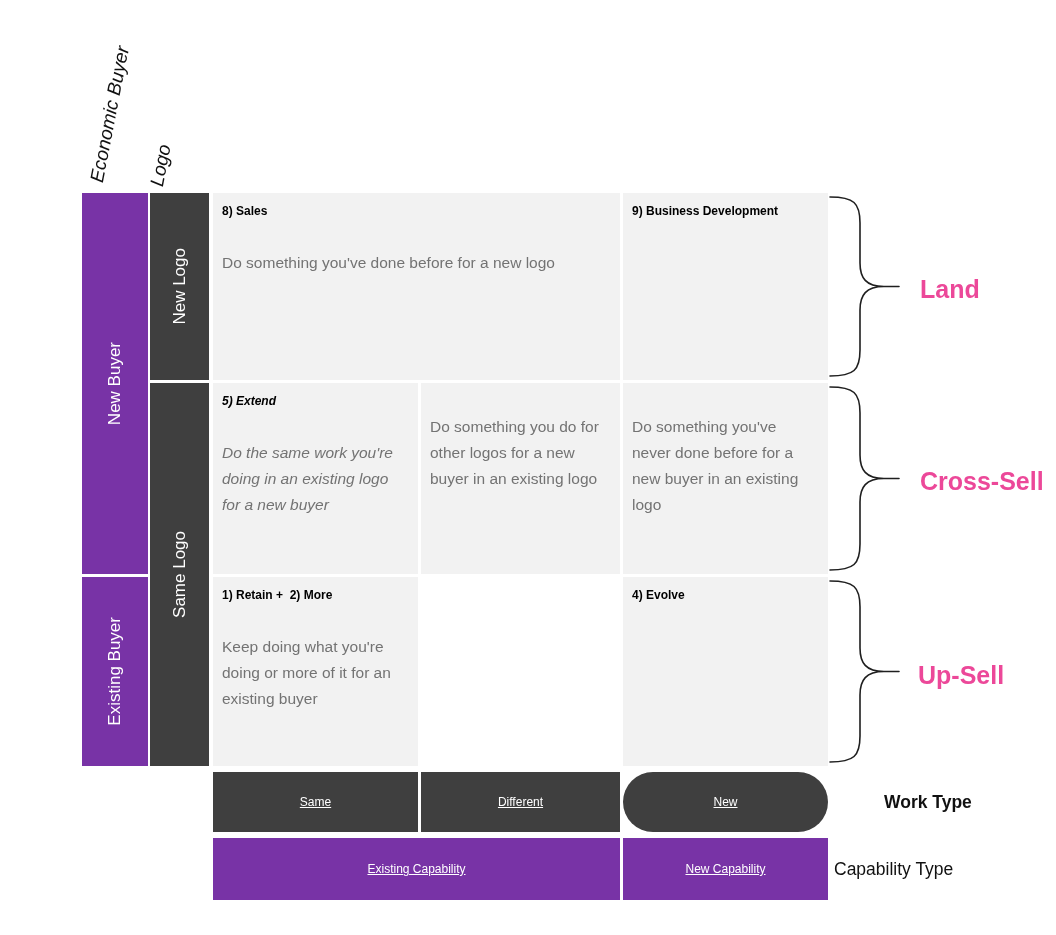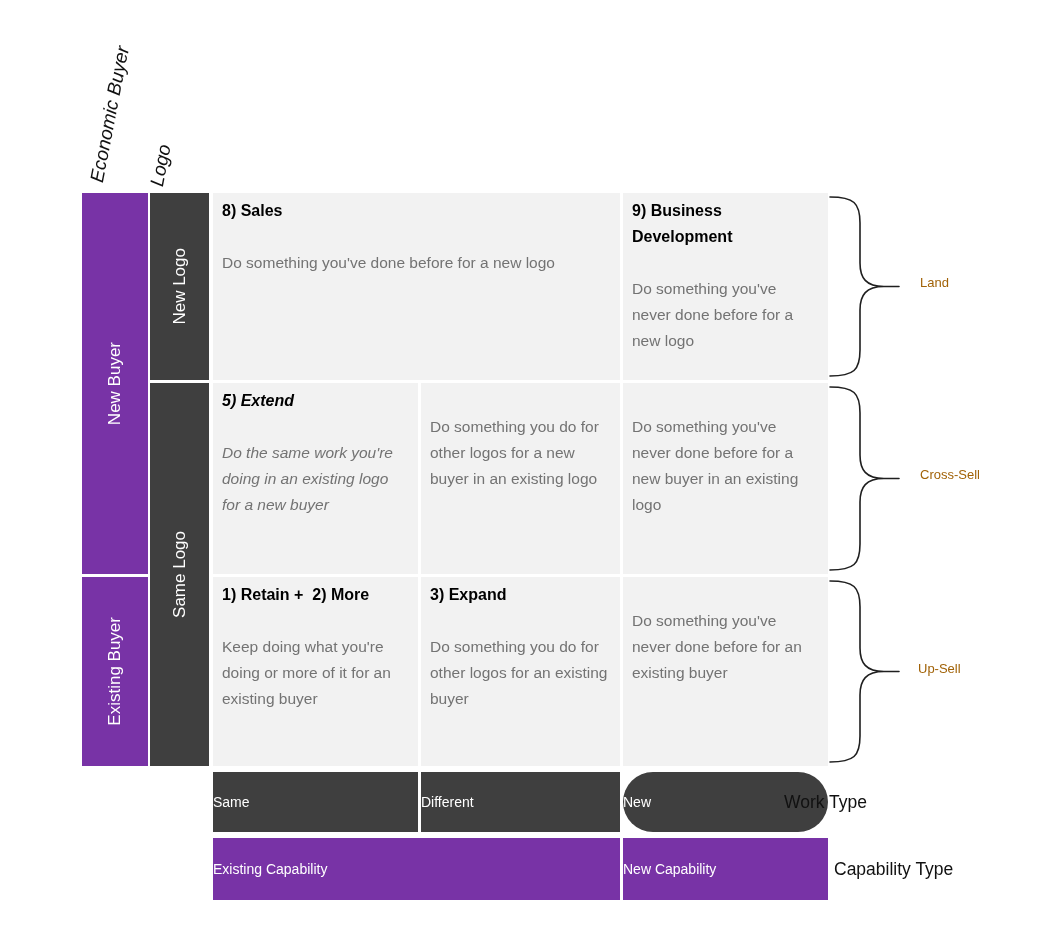--- a/index.html
+++ b/index.html
@@ -44,41 +44,43 @@
 
   
   .cell {
     position: absolute;
     box-sizing: border-box;
     background: #F2F2F2;
     padding: 5px 10px 5px 9px;
   }
   .cell-title {
     font-weight: 700;
-    font-size: 16px;
+    font-size: 12px;
     line-height: 26px;
     color: #000000;
     white-space: pre-wrap;
   }
   .cell-desc {
     font-size: 15.5px;
     line-height: 26px;
     margin-top: 26px;
     color: #737373;
   }
   .cell-desc.narrow { max-width: 350px; }
 
   
   .axis-cell {
     position: absolute;
     box-sizing: border-box;
     display: flex;
     align-items: center;
+    justify-content: center;
     color: #ffffff;
-    font-size: 14px;
+    font-size: 12px;
+    text-decoration: underline;
   }
   .axis-cell.dark   { background: #3F3F3F; }
   .axis-cell.purple { background: #7833A6; }
 
   .axis-caption {
     position: absolute;
     display: flex;
     align-items: center;
     font-size: 17.5px;
     color: #111111;
@@ -88,23 +90,23 @@
   
   .brace { position: absolute; overflow: visible; }
   .brace path {
     fill: none;
     stroke: #1f1f1f;
     stroke-width: 1.6;
     stroke-linecap: round;
   }
   .brace-label {
     position: absolute;
-    font-weight: 400;
-    font-size: 13px;
-    color: #a16207;
+    font-weight: 700;
+    font-size: 25px;
+    color: #ec4899;
     white-space: nowrap;
   }
 </style>
 </head>
 <body>
 
 <div class="canvas">
 
   <div class="rot-label" style="left:86px; top:180px;">Economic Buyer</div>
   <div class="rot-label" style="left:146px; top:184px;">Logo</div>
@@ -122,56 +124,51 @@
   <div class="band dark" style="left:150px; top:383px; width:59px; height:383px;">
     <span class="vtext">Same Logo</span>
   </div>
 
   <div class="cell" style="left:213px; top:193px; width:407px; height:187px;">
     <div class="cell-title">8) Sales</div>
     <div class="cell-desc narrow">Do something you've done before for a new logo</div>
   </div>
   <div class="cell" style="left:623px; top:193px; width:205px; height:187px;">
     <div class="cell-title">9) Business Development</div>
-    <div class="cell-desc">Do something you've never done before for a new logo</div>
   </div>
 
   <div class="cell" style="left:213px; top:383px; width:205px; height:191px;font-style:italic;">
     <div class="cell-title">5) Extend</div>
     <div class="cell-desc">Do the same work you're doing in an existing logo for a new buyer</div>
   </div>
   <div class="cell" style="left:421px; top:383px; width:199px; height:191px;">
     <div class="cell-desc">Do something you do for other logos for a new buyer in an existing logo</div>
   </div>
   <div class="cell" style="left:623px; top:383px; width:205px; height:191px;">
     <div class="cell-desc">Do something you've never done before for a new buyer in an existing logo</div>
   </div>
 
   <div class="cell" style="left:213px; top:577px; width:205px; height:189px;">
     <div class="cell-title">1) Retain +  2) More</div>
     <div class="cell-desc">Keep doing what you're doing or more of it for an existing buyer</div>
   </div>
-  <div class="cell" style="left:421px; top:577px; width:199px; height:189px;">
-    <div class="cell-title">3) Expand</div>
-    <div class="cell-desc">Do something you do for other logos for an existing buyer</div>
-  </div>
   <div class="cell" style="left:623px; top:577px; width:205px; height:189px;">
-    <div class="cell-desc">Do something you've never done before for an existing buyer</div>
+    <div class="cell-title">4) Evolve</div>
   </div>
 
   <div class="axis-cell dark" style="left:213px; top:772px; width:205px; height:60px;">
     <span>Same</span>
   </div>
   <div class="axis-cell dark" style="left:421px; top:772px; width:199px; height:60px;">
     <span>Different</span>
   </div>
   <div class="axis-cell dark" style="left:623px; top:772px; width:205px; height:60px;border-radius:30px;">
     <span>New</span>
   </div>
-  <div class="axis-caption" style="left:784px; top:772px; height:60px;">Work Type</div>
+  <div class="axis-caption" style="left:884px; top:772px; height:60px;font-weight:bold;">Work Type</div>
 
   <div class="axis-cell purple" style="left:623px; top:838px; width:205px; height:62px;">
     <span>New Capability</span>
   </div>
   <div class="axis-cell purple" style="left:213px; top:838px; width:407px; height:62px;">
     <span>Existing Capability</span>
   </div>
   <div class="axis-caption" style="left:834px; top:838px; height:62px;">Capability Type</div>
 
   <svg class="brace" style="left:826px; top:193px;" width="76" height="187" viewBox="0 0 76 187">

